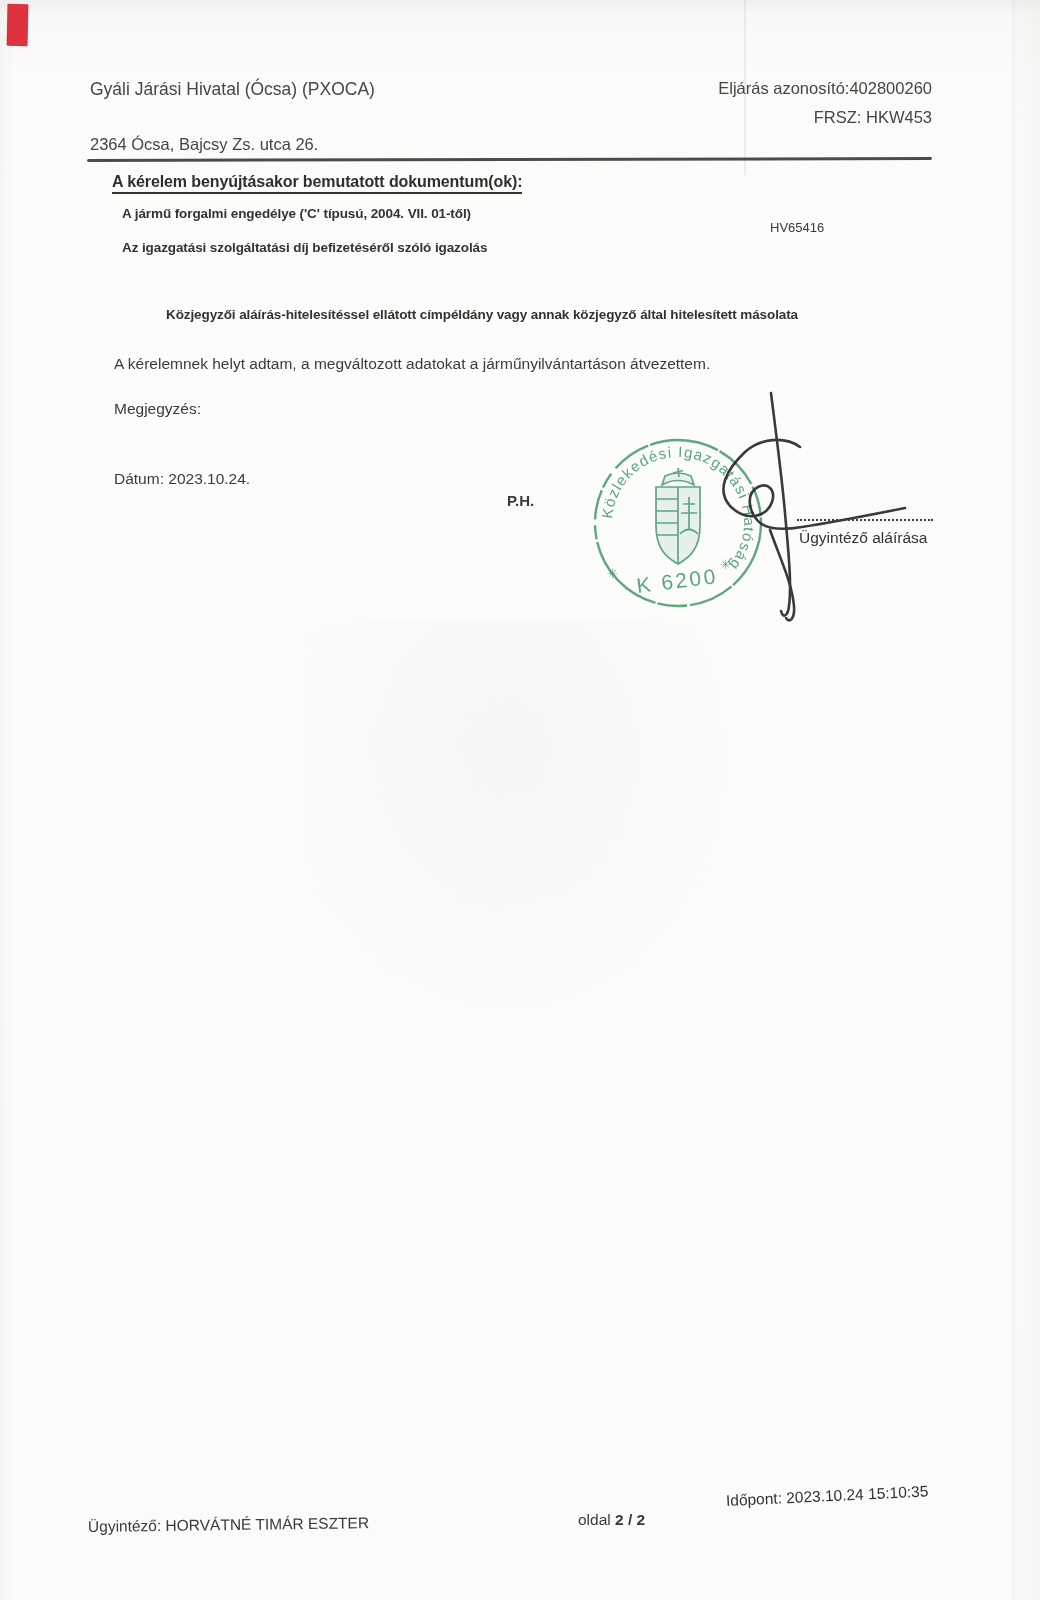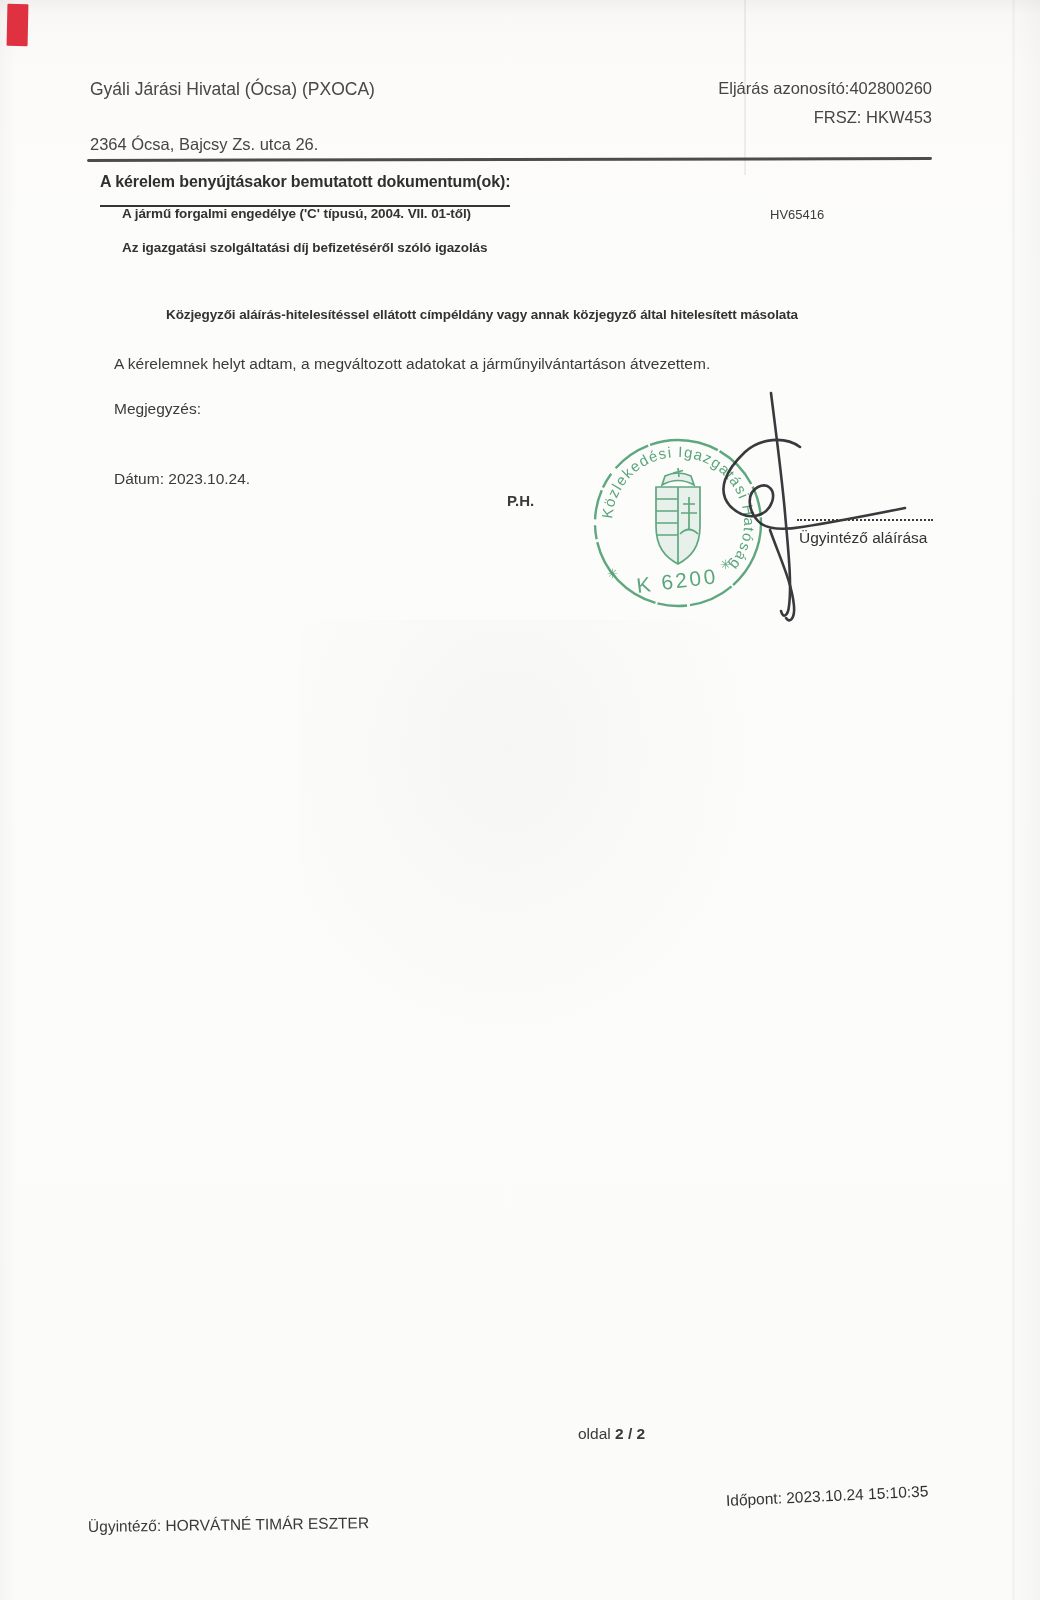--- a/index.html
+++ b/index.html
@@ -38,47 +38,47 @@
 
   .office-name   { left:90px;  top:79px;  font-size:17.5px; color:#474745; }
   .case-id       { right:108px; top:79px;  font-size:16.5px; text-align:left; color:#454543; }
   .frsz          { right:108px; top:108px; font-size:16.5px; text-align:left; color:#454543; }
   .address       { left:90px;  top:135px; font-size:16.5px; color:#454543; }
   .header-rule {
     position:absolute; left:87px; top:158px; width:845px; height:2.5px;
     background:#4c4c4a; transform:rotate(-0.12deg); border-radius:2px;
   }
   .section-title {
-    left:100px; top:173px; font-size:16px; font-weight:bold; color:#2f2f2d;
-    border-bottom:2.2px solid #35352f; padding-bottom:14px; letter-spacing:-0.1px;
+    left:112px; top:173px; font-size:16px; font-weight:bold; color:#2f2f2d;
+    border-bottom:2.2px solid #35352f; padding-bottom:1px; letter-spacing:-0.1px;
   }
   .doc-item { left:122px; font-size:13.5px; font-weight:bold; color:#333331; letter-spacing:-0.1px; }
   .doc-item-1 { top:206px; }
   .doc-item-2 { top:240px; }
   .doc-item-3 { top:274px; }
   .doc-item-4 { top:307px;padding-left:44px; }
-  .doc-code   { left:770px; top:207px; font-size:13px; color:#3c3c3a; }
+  .doc-code   { left:770px; top:220px; font-size:13px; color:#3c3c3a; }
 
   .decision  { left:114px; top:355px; font-size:15.5px; color:#3b3b39; }
   .note      { left:114px; top:400px; font-size:15.5px; color:#3b3b39; }
   .date      { left:114px; top:470px; font-size:15.5px; color:#3b3b39; }
   .ph        { left:507px; top:492px; font-size:15px; font-weight:600; color:#3b3b39; }
 
   .stamp-svg { position:absolute; left:583px; top:428px; width:190px; height:190px; }
   .sig-svg   { position:absolute; left:690px; top:378px; width:260px; height:262px; }
 
   .dotted-line {
     position:absolute; left:797px; top:519px; width:136px; height:0;
     border-top:2px dotted #3b3b39;
   }
   .sig-caption { left:799px; top:529px; font-size:15.5px; color:#333331; }
 
   .footer-clerk { left:88px; top:1518px; font-size:15.5px; color:#3a3a38;
                   transform:rotate(-0.8deg); transform-origin:left center; }
-  .footer-page  { left:578px; top:1425px; font-size:15.5px; color:#3a3a38; }
+  .footer-page  { left:578px; top:1511px; font-size:15.5px; color:#3a3a38; }
   .footer-page b { font-weight:bold; }
   .footer-time  { left:726px; top:1492px; font-size:15.5px; font-weight:500; color:#333331;
                   transform:rotate(-2.7deg); transform-origin:left center; }
 </style>
 </head>
 <body>
 
 <div class="page">
 
   <div class="crease-v"></div>

